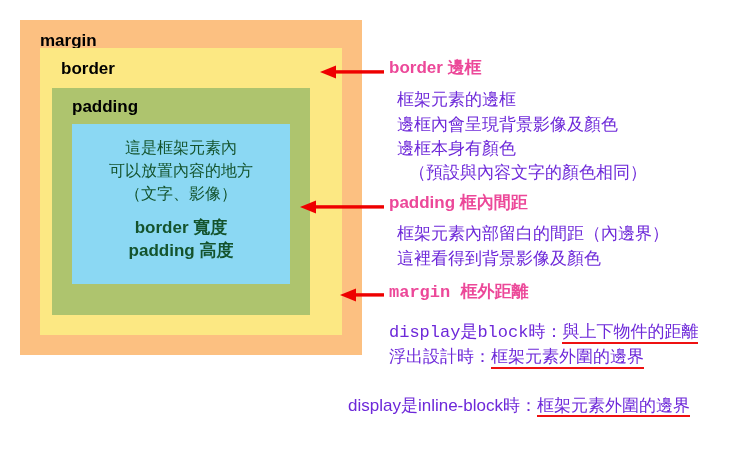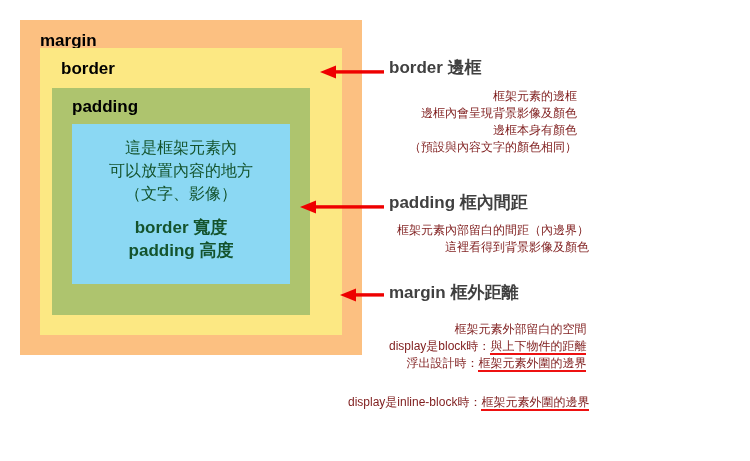--- a/index.html
+++ b/index.html
@@ -109,51 +109,50 @@
     height: 14px;
   }
   .arrow svg { display: block; }
 
   
   .callout {
     position: absolute;
     white-space: nowrap;
   }
   .callout-title {
-    color: #404040;
+    color: #ec4899;
     font-weight: bold;
     font-size: 17px;
     line-height: 1.2;
     white-space: nowrap;
   }
   .callout-body {
     margin-top: 7px;
   }
   .body-line {
-    font-size: 12px;
+    font-size: 17px;
     line-height: 1.42;
-    color: #7f1d1d;
-    white-space: nowrap;
-    text-align: right;
+    color: #6d28d9;
+    white-space: nowrap;
   }
   .body-line.indent {
     padding-left: 12px;
   }
   .uline {
     border-bottom: 2px solid #ee1111;
     padding-bottom: 0px;
   }
 
   #callout-border { left: 389px; top: 58px; }
   #callout-border .callout-body { margin-top: 10px; padding-left: 8px; }
 
   #callout-padding { left: 389px; top: 193px; }
   #callout-padding .callout-body { margin-top: 9px; padding-left: 8px; }
 
-  #callout-margin { left: 389px; top: 283px; }
+  #callout-margin { left: 389px; top: 283px; font-family: Liberation Mono, monospace; }
   #callout-margin .callout-body { margin-top: 18px; padding-left: 0px; }
 
   #bottom-lines {
     position: absolute;
     left: 348px;
     top: 393px;
   }
   #bottom-lines .body-line { line-height: 1.5; }
 </style>
 </head>
@@ -217,21 +216,20 @@
     <div class="callout-title">padding 框內間距</div>
     <div class="callout-body">
       <div class="body-line">框架元素內部留白的間距（內邊界）</div>
       <div class="body-line">這裡看得到背景影像及顏色</div>
     </div>
   </div>
 
   <div class="callout" id="callout-margin">
     <div class="callout-title">margin 框外距離</div>
     <div class="callout-body">
-      <div class="body-line">框架元素外部留白的空間</div>
       <div class="body-line"><span>display是block時：</span><span class="uline">與上下物件的距離</span></div>
       <div class="body-line"><span>浮出設計時：</span><span class="uline">框架元素外圍的邊界</span></div>
     </div>
   </div>
 
   <div id="bottom-lines">
     <div class="body-line"><span>display是inline-block時：</span><span class="uline">框架元素外圍的邊界</span></div>
   </div>
 
 </div>

